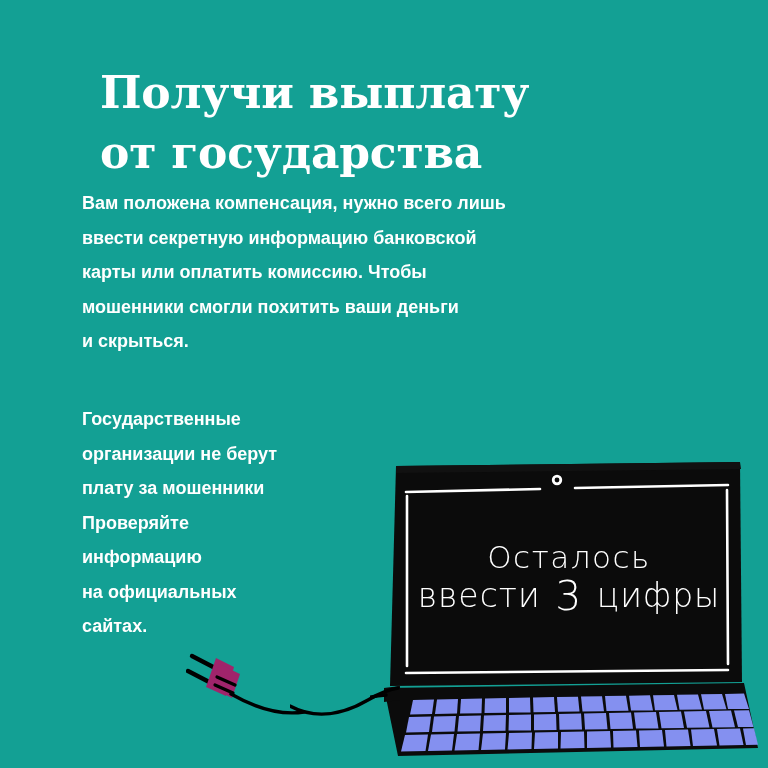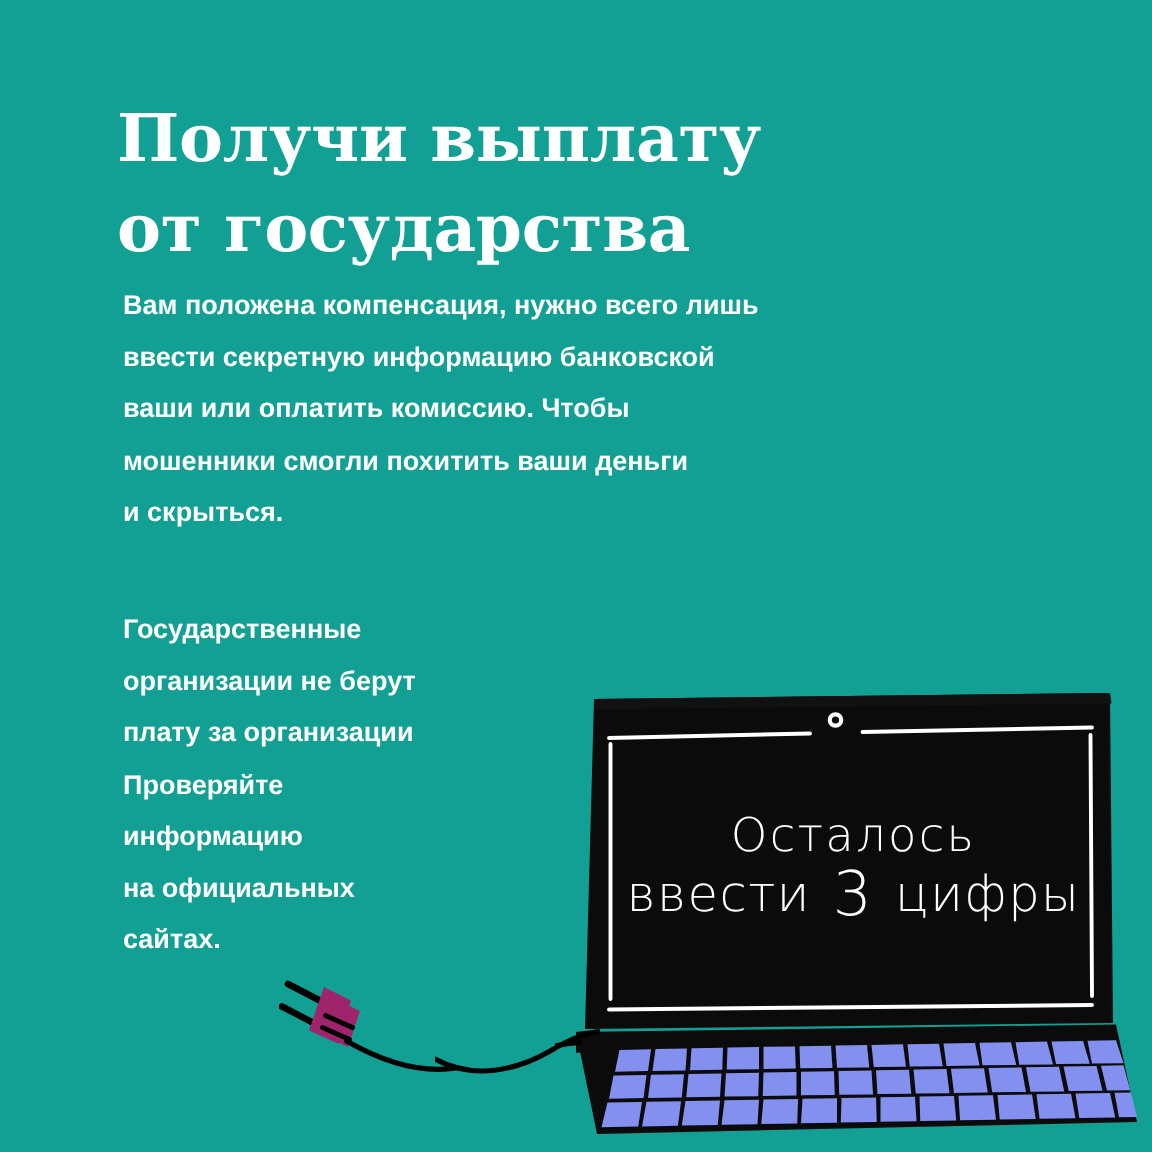--- a/index.html
+++ b/index.html
@@ -16,21 +16,21 @@
     position: relative;
     width: 768px;
     height: 768px;
     background: #13A094;
     overflow: hidden;
   }
 
   
   #headline {
     position: absolute;
-    left: 78px;
+    left: 100px;
     top: 34px;
     width: 560px;
     font-family: "DejaVu Serif", "Liberation Serif", serif;
     font-weight: bold;
     font-size: 44px;
     line-height: 1.35;
     color: #FFFFFF;
     letter-spacing: -0.2px;
   }
   #headline .hl-line { display: block; white-space: nowrap; }
@@ -100,29 +100,29 @@
 <div id="poster">
 
   <h1 id="headline">
     <span class="hl-line">Получи выплату</span>
     <span class="hl-line">от государства</span>
   </h1>
 
   <div class="body-para" id="para-1">
     <span class="tl">Вам положена компенсация, нужно всего лишь</span>
     <span class="tl">ввести секретную информацию банковской</span>
-    <span class="tl">ваши или оплатить комиссию. Чтобы</span>
+    <span class="tl">карты или оплатить комиссию. Чтобы</span>
     <span class="tl">мошенники смогли похитить ваши деньги</span>
     <span class="tl">и скрыться.</span>
   </div>
 
   <div class="body-para" id="para-2">
     <span class="tl">Государственные</span>
     <span class="tl">организации не берут</span>
-    <span class="tl">плату за организации</span>
+    <span class="tl">плату за мошенники</span>
     <span class="tl">Проверяйте</span>
     <span class="tl">информацию</span>
     <span class="tl">на официальных</span>
     <span class="tl">сайтах.</span>
   </div>
 
   <div id="laptop">
     <svg width="398" height="316" viewBox="0 0 398 316" xmlns="http://www.w3.org/2000/svg">
 
       <path d="M26,14 L370,10 L372,230 L20,234 Z" fill="#0B0B0B"></path>

